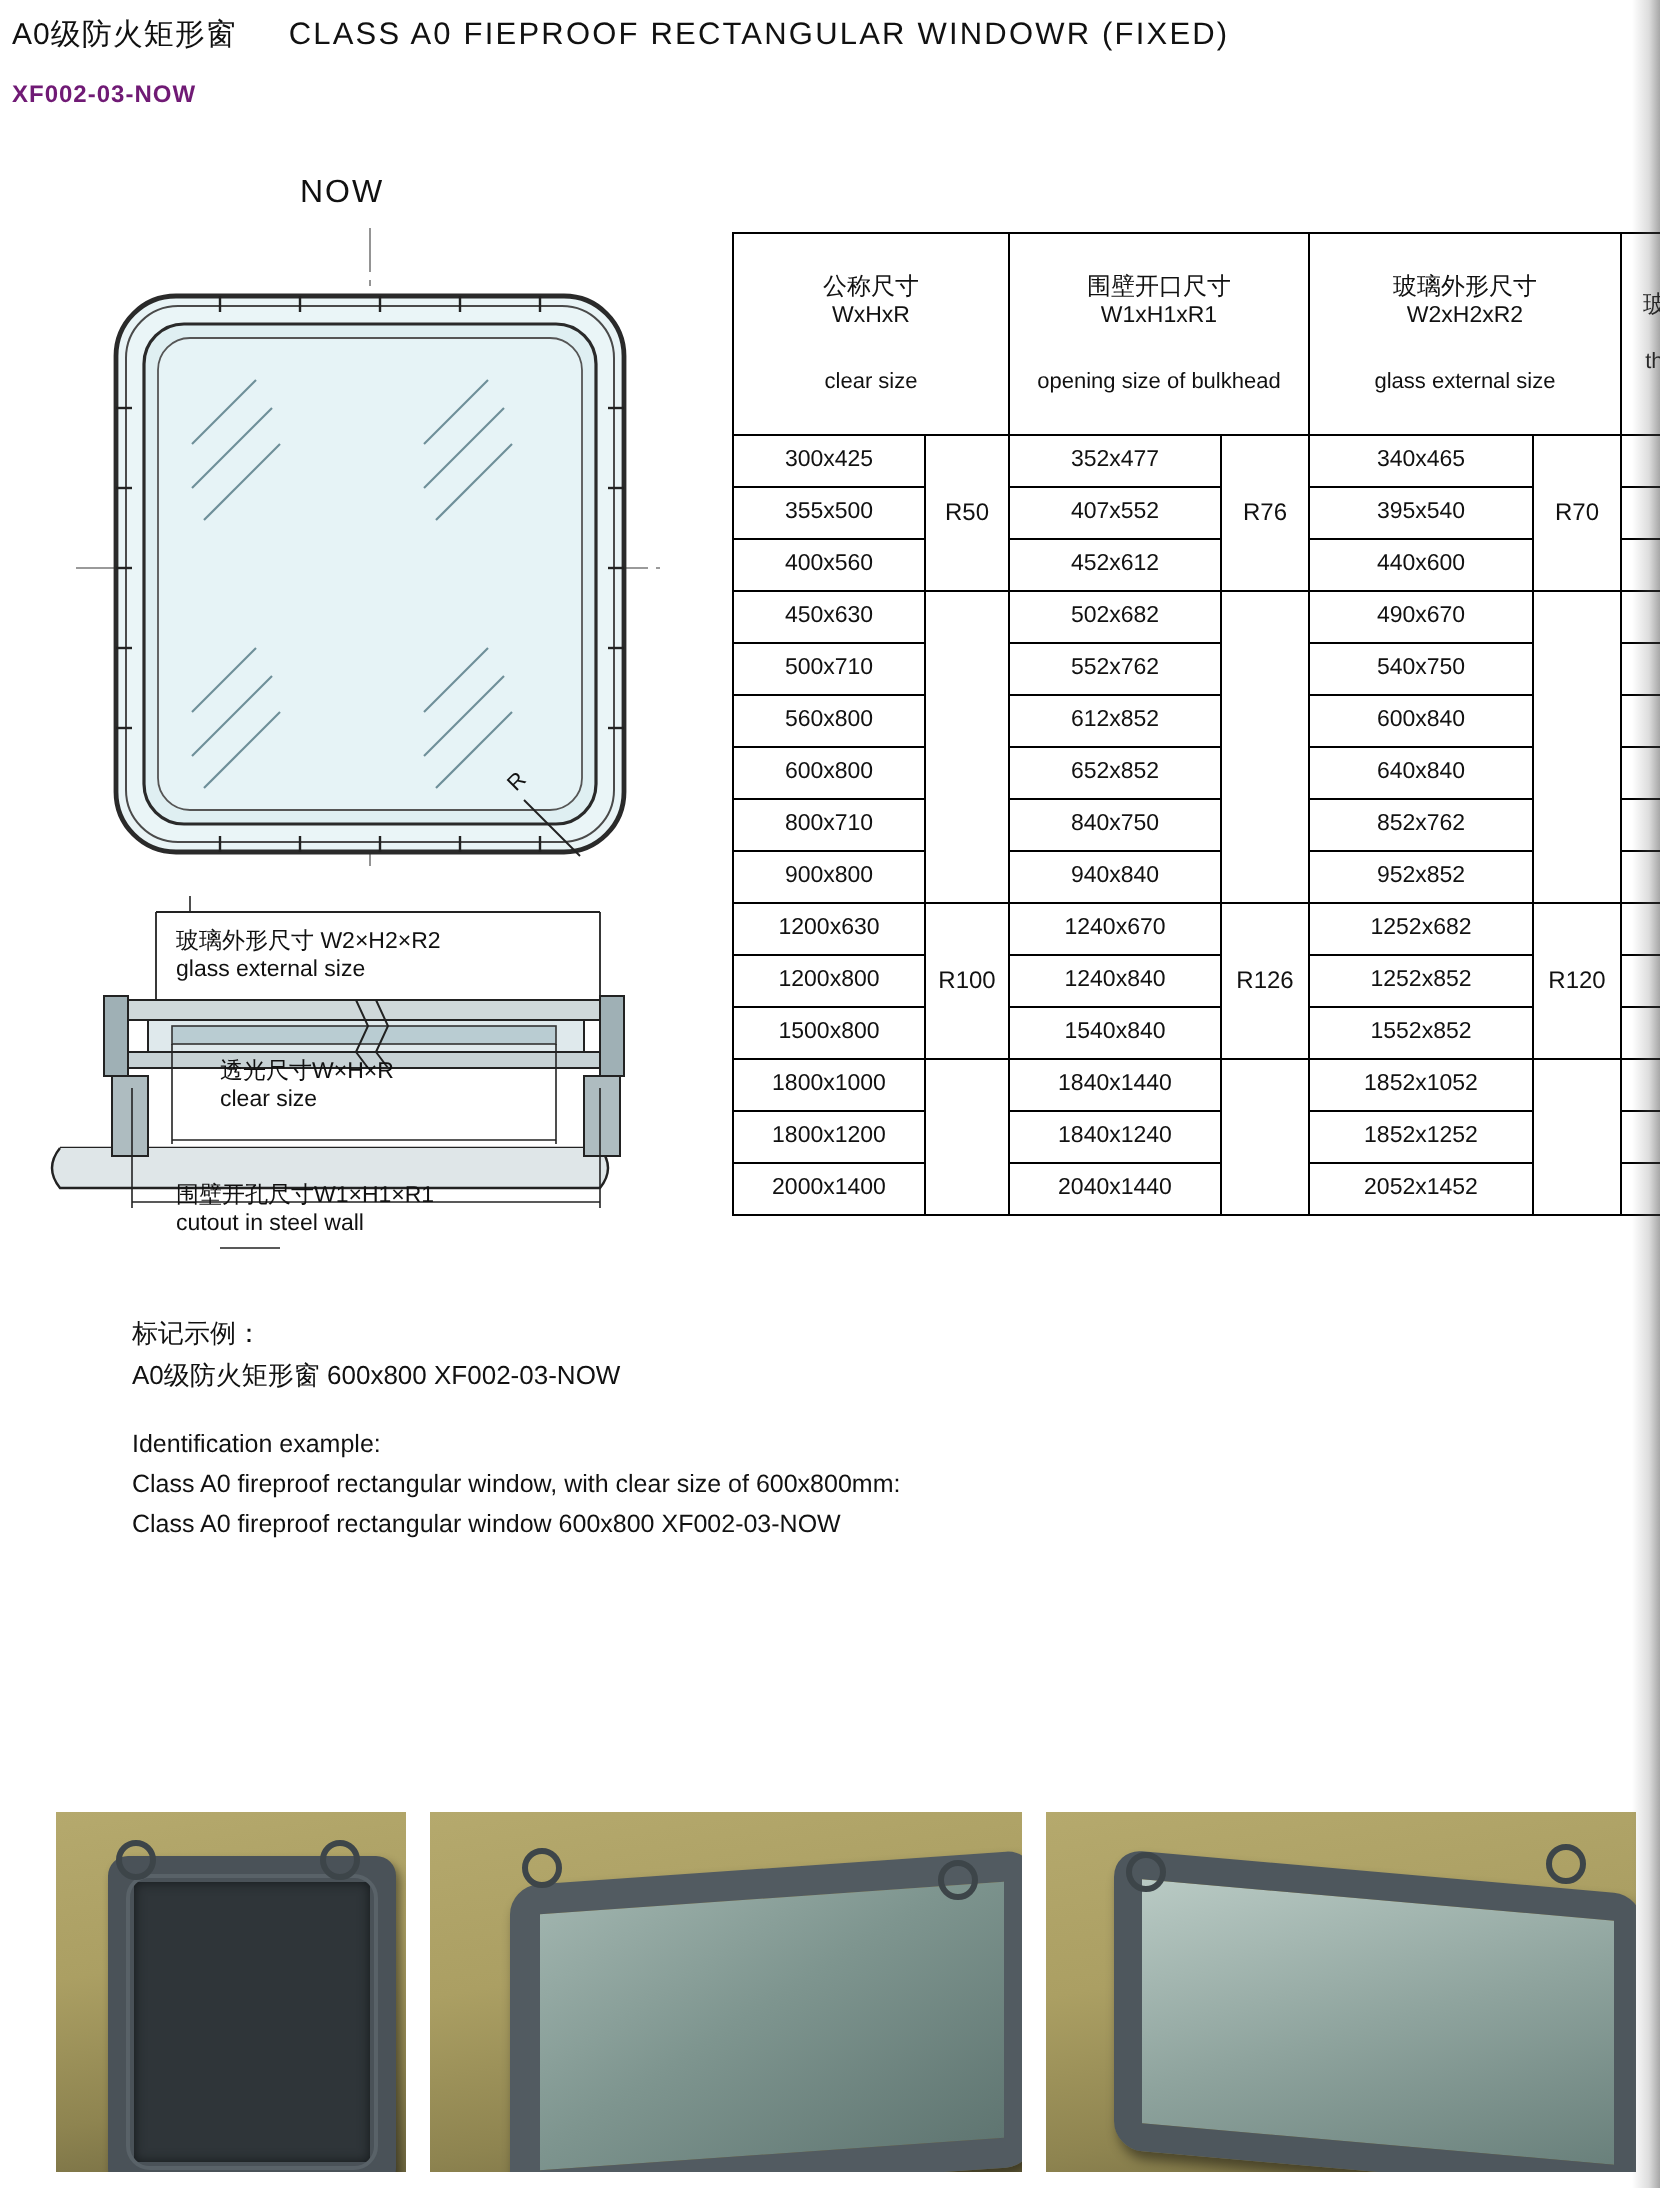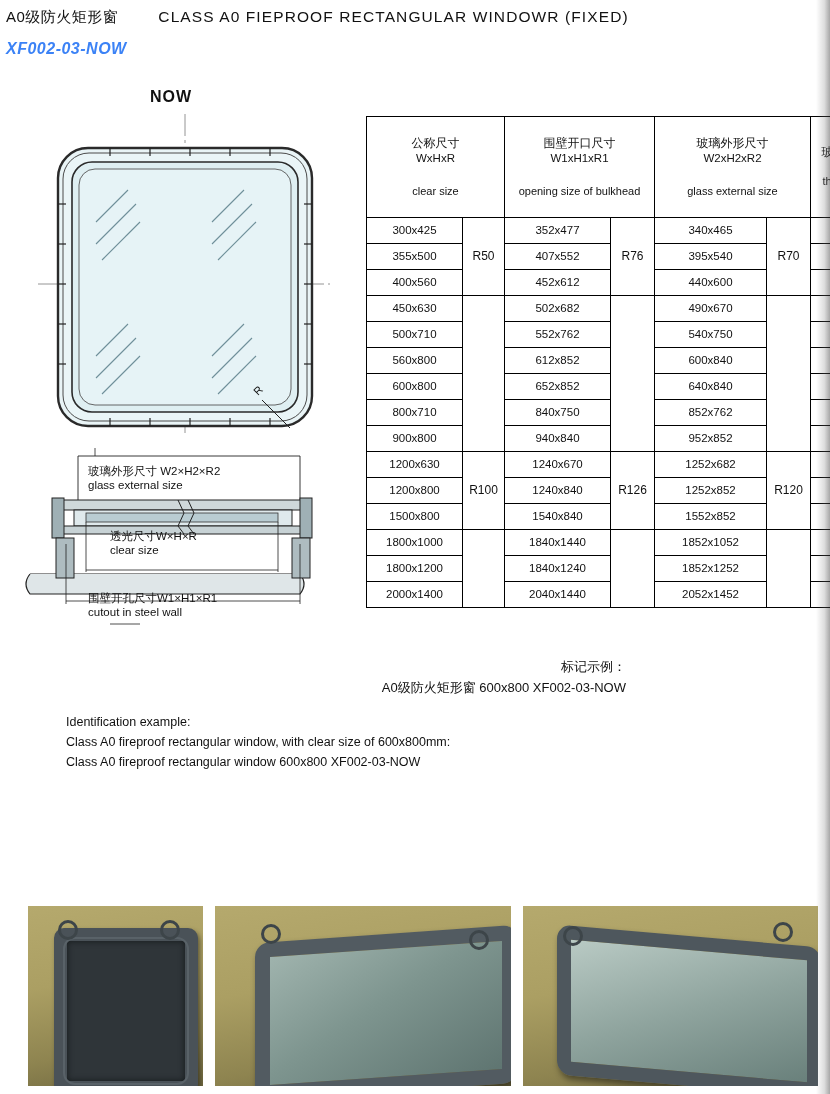--- a/index.html
+++ b/index.html
@@ -15,30 +15,30 @@
 
   
   .title-row{
     position:absolute;left:6px;top:8px;width:818px;
     display:flex;align-items:baseline;
   }
   .title-cn{
     font-size:15px;letter-spacing:0.5px;white-space:nowrap;text-align:right;
   }
   .title-en{
-    font-size:15.5px;letter-spacing:1.1px;white-space:nowrap;margin-left:40px;
+    font-size:15.5px;letter-spacing:1.1px;white-space:nowrap;margin-left:26px;
   }
   .code{
     position:absolute;left:6px;top:40px;
-    font-size:16px;font-weight:bold;color:#3b82f6;letter-spacing:0.5px;font-style:italic;
+    font-size:12px;font-weight:bold;color:#701a75;letter-spacing:0.5px;
   }
 
   
   .now-label{
-    position:absolute;left:150px;top:88px;font-size:16px;font-weight:bold;
+    position:absolute;left:150px;top:88px;font-size:16px;font-weight:normal;
     letter-spacing:1px;
   }
   .draw-wrap{position:absolute;left:0px;top:104px;width:360px;height:540px;}
 
   
   .tbl-wrap{
     position:absolute;left:366px;top:116px;width:470px;
   }
   table.spec{
     border-collapse:collapse;
@@ -71,21 +71,21 @@
   .col3{width:112px;}
   .colr3{width:44px;}
   .col4{width:70px;}
   td.rcell{font-size:12px;}
 
   
   .idblock{
     position:absolute;left:66px;top:656px;width:560px;
     font-size:13px;line-height:21px;
   }
-  .idblock .cnline{font-size:13px;text-align:right;}
+  .idblock .cnline{font-size:13px;}
   .idblock .gap{height:14px;}
   .idblock .enline{font-size:12.5px;line-height:20px;}
 
   
   .photos{
     position:absolute;left:28px;top:906px;width:790px;height:180px;
     display:flex;gap:12px;
   }
   .photo{
     width:190px;height:180px;position:relative;overflow:hidden;

